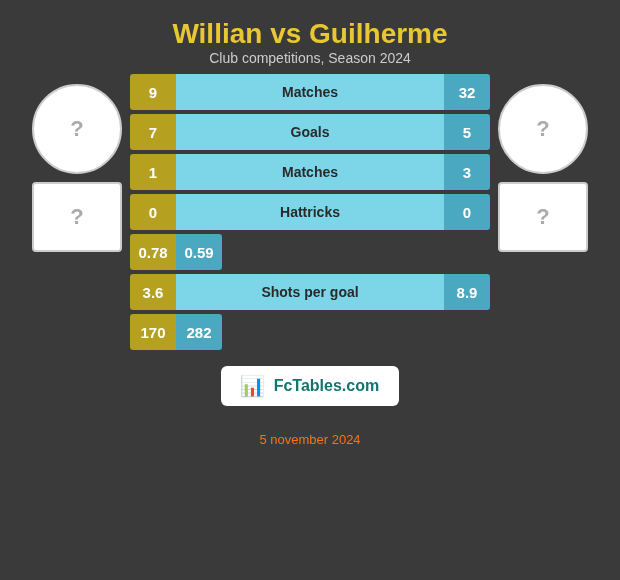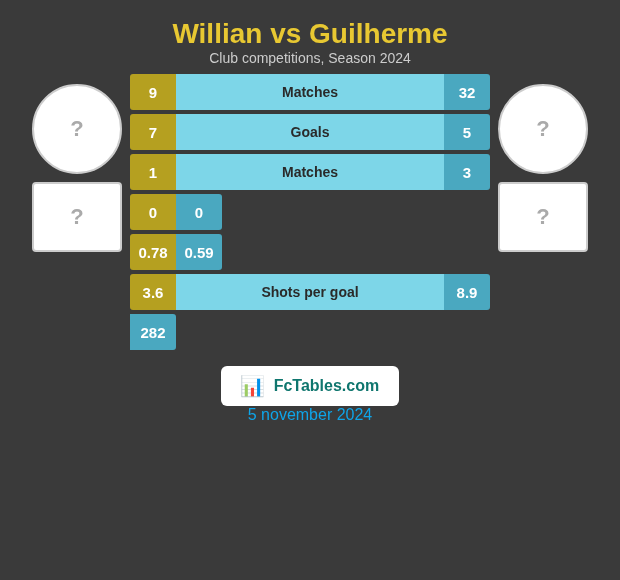--- a/index.html
+++ b/index.html
@@ -148,23 +148,23 @@
     .logo-icon {
       font-size: 20px;
       color: #1a6699;
     }
     .logo-text {
       font-size: 16px;
       font-weight: bold;
       color: #0f766e;
     }
     .date-text {
-      font-size: 16px;
-      color: #0ea5e9;
-      margin-top: 0;
+      font-size: 13px;
+      color: #f97316;
+      margin-top: 26px;
     }
   </style>
 </head>
 <body>
 
 <div class="container">
   <div class="title">Willian vs Guilherme</div>
   <div class="subtitle">Club competitions, Season 2024</div>
 
   <div class="main-content">
@@ -195,34 +195,38 @@
         </div>
         <div class="stat-row">
           <div class="stat-left-val">1</div>
           <div class="stat-bar">
             <div class="stat-label">Matches</div>
           </div>
           <div class="stat-right-val">3</div>
         </div>
         <div class="stat-row">
           <div class="stat-left-val">0</div>
+          <div class="stat-bar">
+            <div class="stat-label">Hattricks</div>
+          </div>
           <div class="stat-right-val">0</div>
         </div>
         <div class="stat-row">
           <div class="stat-left-val">0.78</div>
           <div class="stat-right-val">0.59</div>
         </div>
         <div class="stat-row">
           <div class="stat-left-val">3.6</div>
           <div class="stat-bar">
             <div class="stat-label">Shots per goal</div>
           </div>
           <div class="stat-right-val">8.9</div>
         </div>
         <div class="stat-row">
+          <div class="stat-left-val">170</div>
           <div class="stat-right-val">282</div>
         </div>
       </div>
 
     <div class="avatars-right">
       <div class="avatar-circle">
         <span class="question">?</span>
       </div>
       <div class="avatar-rect">
         <span class="question">?</span>

